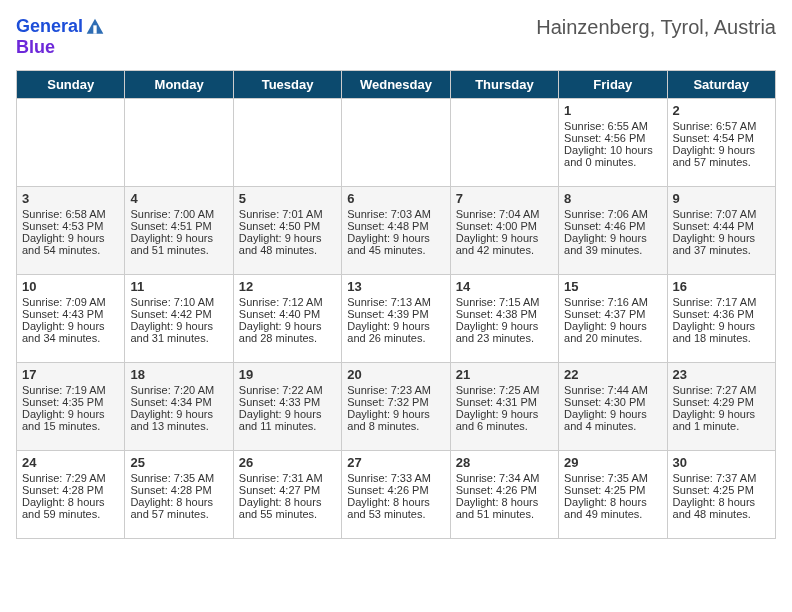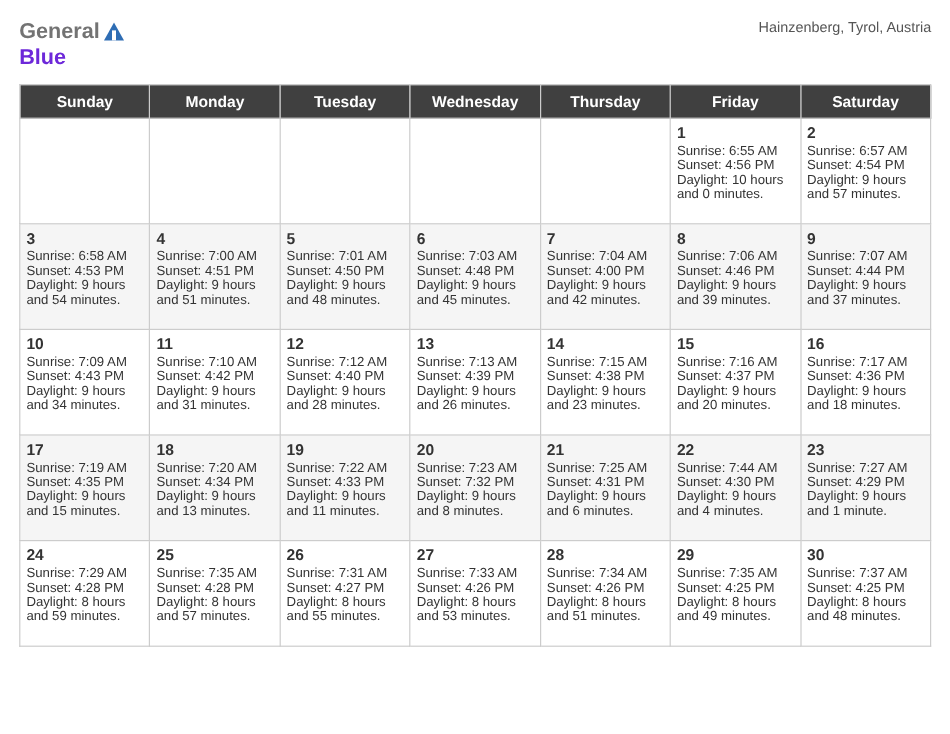--- a/index.html
+++ b/index.html
@@ -21,51 +21,51 @@
       flex-direction: column;
       align-items: flex-start;
     }
     .logo-top {
       display: flex;
       align-items: center;
     }
     .logo-general {
       font-size: 18px;
       font-weight: bold;
-      color: #737373;
+      color: #1d4ed8;
     }
     .logo-blue {
       font-size: 18px;
       font-weight: bold;
       color: #6d28d9;
     }
     .logo-icon {
       width: 20px;
       height: 20px;
       margin-left: 2px;
     }
     .title-area {
       text-align: right;
     }
     .month-title {
       font-size: 36px;
       color: #333;
       font-weight: normal;
     }
     .subtitle {
-      font-size: 12px;
+      font-size: 20px;
       color: #555;
     }
     .calendar {
       width: 100%;
       border-collapse: collapse;
       table-layout: fixed;
     }
     .calendar thead th {
-      background: #404040;
+      background: #0c4a6e;
       color: #fff;
       text-align: center;
       padding: 6px 4px;
       font-size: 13px;
       border: 1px solid #ccc;
     }
     .calendar tbody td {
       border: 1px solid #ccc;
       vertical-align: top;
       padding: 4px 5px;

